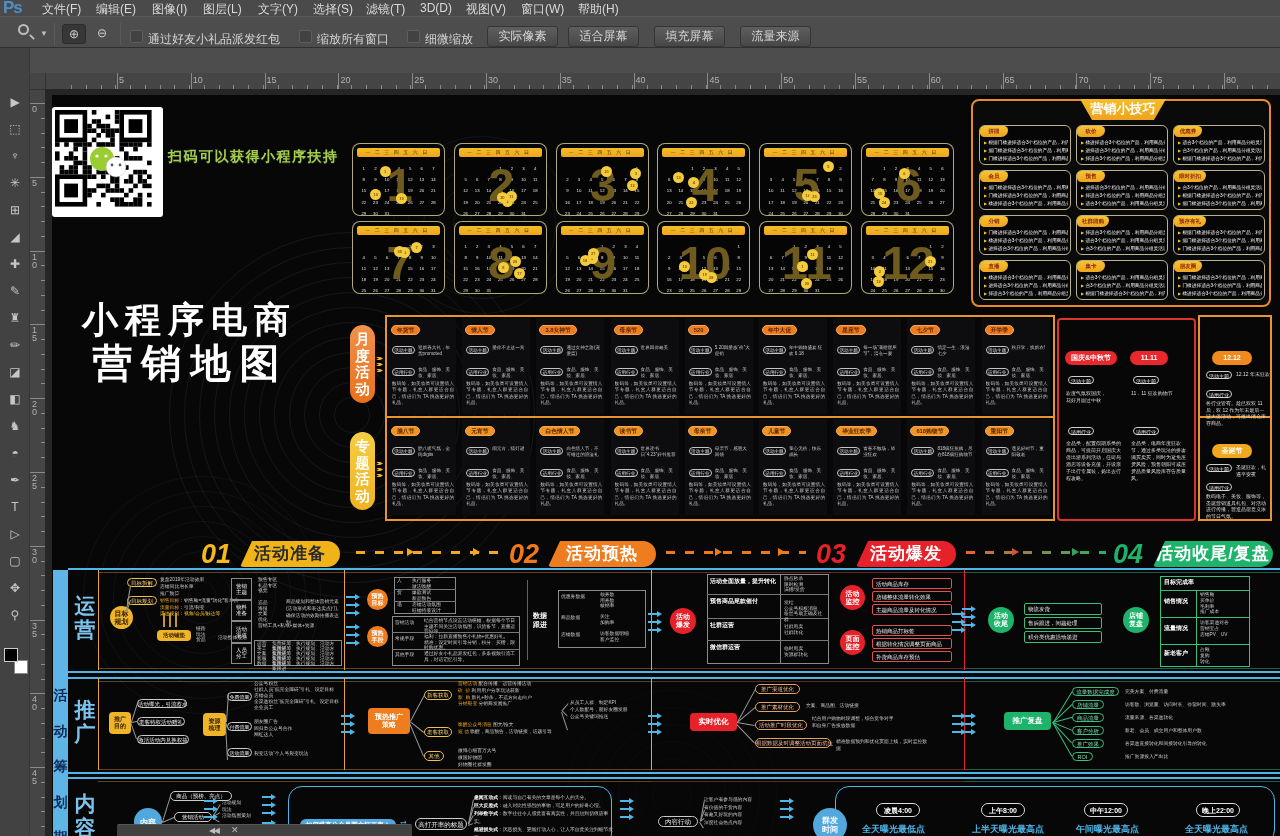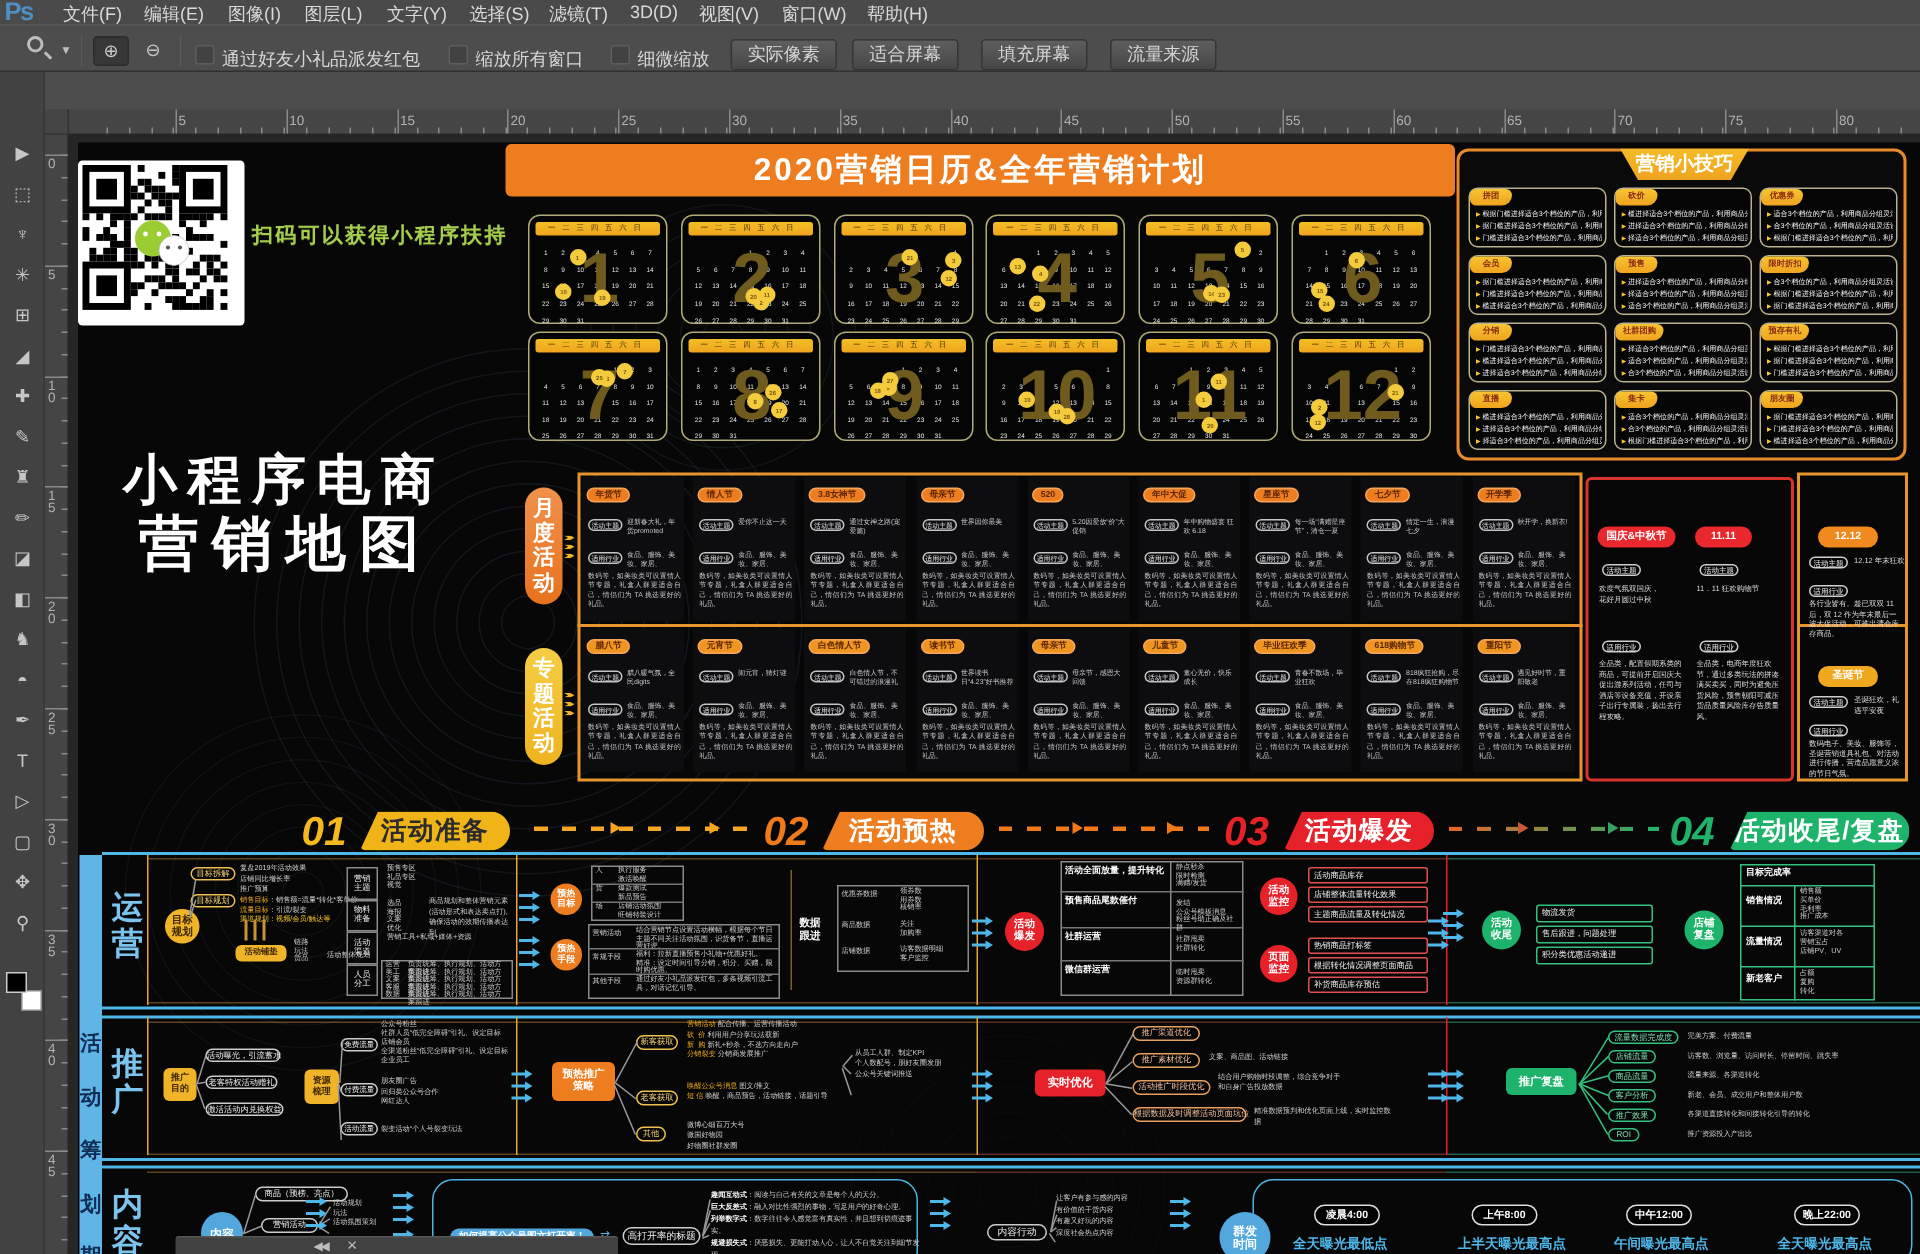--- a/index.html
+++ b/index.html
@@ -465,21 +465,20 @@
             <circle cx="50" cy="52" r="12" fill="#9ACD32"></circle>
             <circle cx="45" cy="49" r="1.6" fill="#fff"></circle>
             <circle cx="54" cy="49" r="1.6" fill="#fff"></circle>
             <circle cx="64" cy="60" r="10" fill="#fff" stroke="#bbb" stroke-width="0.5"></circle>
             <circle cx="60" cy="58" r="1.4" fill="#555"></circle>
             <circle cx="68" cy="58" r="1.4" fill="#555"></circle>
           </svg></div>
         <div class="abs" style="left: 116px; top: 53px; width: 170px; height: 16px; font-size: 14px; font-weight: bold; color: rgb(166, 206, 77); text-shadow: rgb(37, 48, 18) 0px 1px 0px; letter-spacing: 1.5px; white-space: nowrap;">扫码可以获得小程序扶持</div>
         <div class="abs" style="left: 15px; top: 250px; width: 238px; height: 37px; font-size: 40px; line-height: 37px; font-weight: bold; color: rgb(255, 255, 255); text-align: center; letter-spacing: 9px; text-indent: 9px;">营销地图</div>
         <div class="abs" style="left: 15px; top: 208px; width: 238px; height: 34px; font-size: 36px; line-height: 34px; font-weight: bold; color: rgb(255, 255, 255); text-align: center; letter-spacing: 7px; text-indent: 7px; white-space: nowrap;">小程序电商</div>
-        <div class="abs" style="left: 285px; top: 1px; width: 633px; height: 35px; background: rgb(238, 125, 31); border-radius: 4px; color: rgb(255, 255, 255); font-weight: bold; font-size: 21px; text-align: center; line-height: 35px; letter-spacing: 2px;">2020营销日历&amp;全年营销计划</div>
         <div class="abs" style="left: 300px; top: 48px; width: 93px; height: 73px; background: rgb(5, 5, 5); border: 1px solid rgba(206, 200, 140, 0.85); border-radius: 8px;">
           <div style="position: absolute; left: 4px; top: 4px; width: 83px; height: 9px; background: linear-gradient(rgb(243, 190, 37), rgb(239, 165, 30)); border-radius: 2px; color: rgb(74, 50, 6); font-size: 5px; line-height: 9px; text-align: center; letter-spacing: 4.5px;">一二三四五六日</div>
           <div style="position: absolute; left: 5px; top: 19px; width: 83px; height: 56px; font-size: 4.3px; line-height: 11.2px; color: rgb(230, 230, 230);">
             <div style="height:11.2px"><span style="display:inline-block;width:11.6px;text-align:center">1</span><span style="display:inline-block;width:11.6px;text-align:center">2</span><span style="display:inline-block;width:11.6px;text-align:center">3</span><span style="display:inline-block;width:11.6px;text-align:center">4</span><span style="display:inline-block;width:11.6px;text-align:center">5</span><span style="display:inline-block;width:11.6px;text-align:center">6</span><span style="display:inline-block;width:11.6px;text-align:center">7</span></div>
             <div style="height:11.2px"><span style="display:inline-block;width:11.6px;text-align:center">8</span><span style="display:inline-block;width:11.6px;text-align:center">9</span><span style="display:inline-block;width:11.6px;text-align:center">10</span><span style="display:inline-block;width:11.6px;text-align:center">11</span><span style="display:inline-block;width:11.6px;text-align:center">12</span><span style="display:inline-block;width:11.6px;text-align:center">13</span><span style="display:inline-block;width:11.6px;text-align:center">14</span></div>
             <div style="height:11.2px"><span style="display:inline-block;width:11.6px;text-align:center">15</span><span style="display:inline-block;width:11.6px;text-align:center">16</span><span style="display:inline-block;width:11.6px;text-align:center">17</span><span style="display:inline-block;width:11.6px;text-align:center">18</span><span style="display:inline-block;width:11.6px;text-align:center">19</span><span style="display:inline-block;width:11.6px;text-align:center">20</span><span style="display:inline-block;width:11.6px;text-align:center">21</span></div>
             <div style="height:11.2px"><span style="display:inline-block;width:11.6px;text-align:center">22</span><span style="display:inline-block;width:11.6px;text-align:center">23</span><span style="display:inline-block;width:11.6px;text-align:center">24</span><span style="display:inline-block;width:11.6px;text-align:center">25</span><span style="display:inline-block;width:11.6px;text-align:center">26</span><span style="display:inline-block;width:11.6px;text-align:center">27</span><span style="display:inline-block;width:11.6px;text-align:center">28</span></div>
             <div style="height:11.2px"><span style="display:inline-block;width:11.6px;text-align:center">29</span><span style="display:inline-block;width:11.6px;text-align:center">30</span><span style="display:inline-block;width:11.6px;text-align:center">31</span><span style="display:inline-block;width:11.6px;text-align:center"></span><span style="display:inline-block;width:11.6px;text-align:center"></span><span style="display:inline-block;width:11.6px;text-align:center"></span><span style="display:inline-block;width:11.6px;text-align:center"></span></div>
           </div>
           <div style="position: absolute; left: 0px; top: 13px; width: 93px; height: 56px; font-size: 47px; line-height: 56px; font-weight: bold; text-align: center; color: rgb(111, 91, 29);">1</div>

